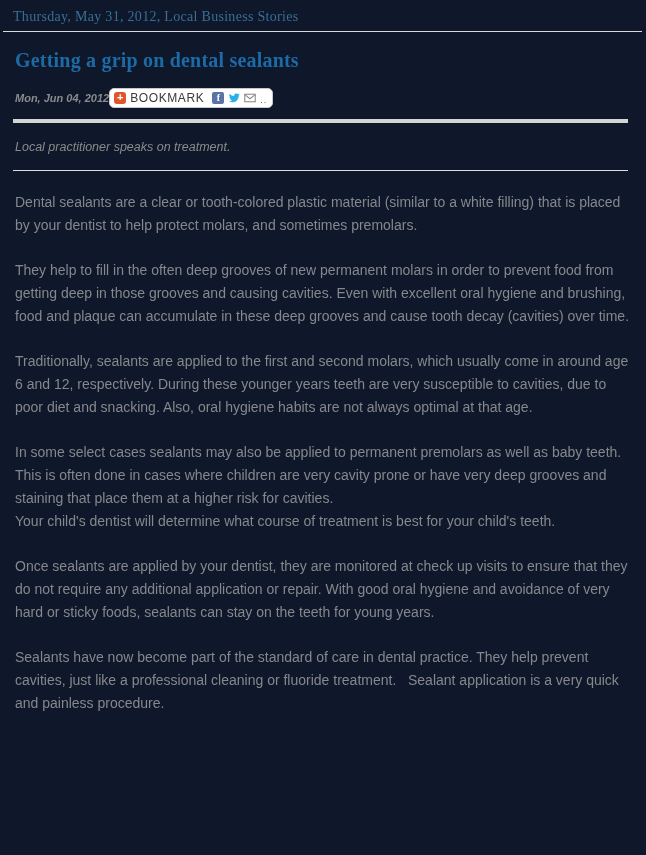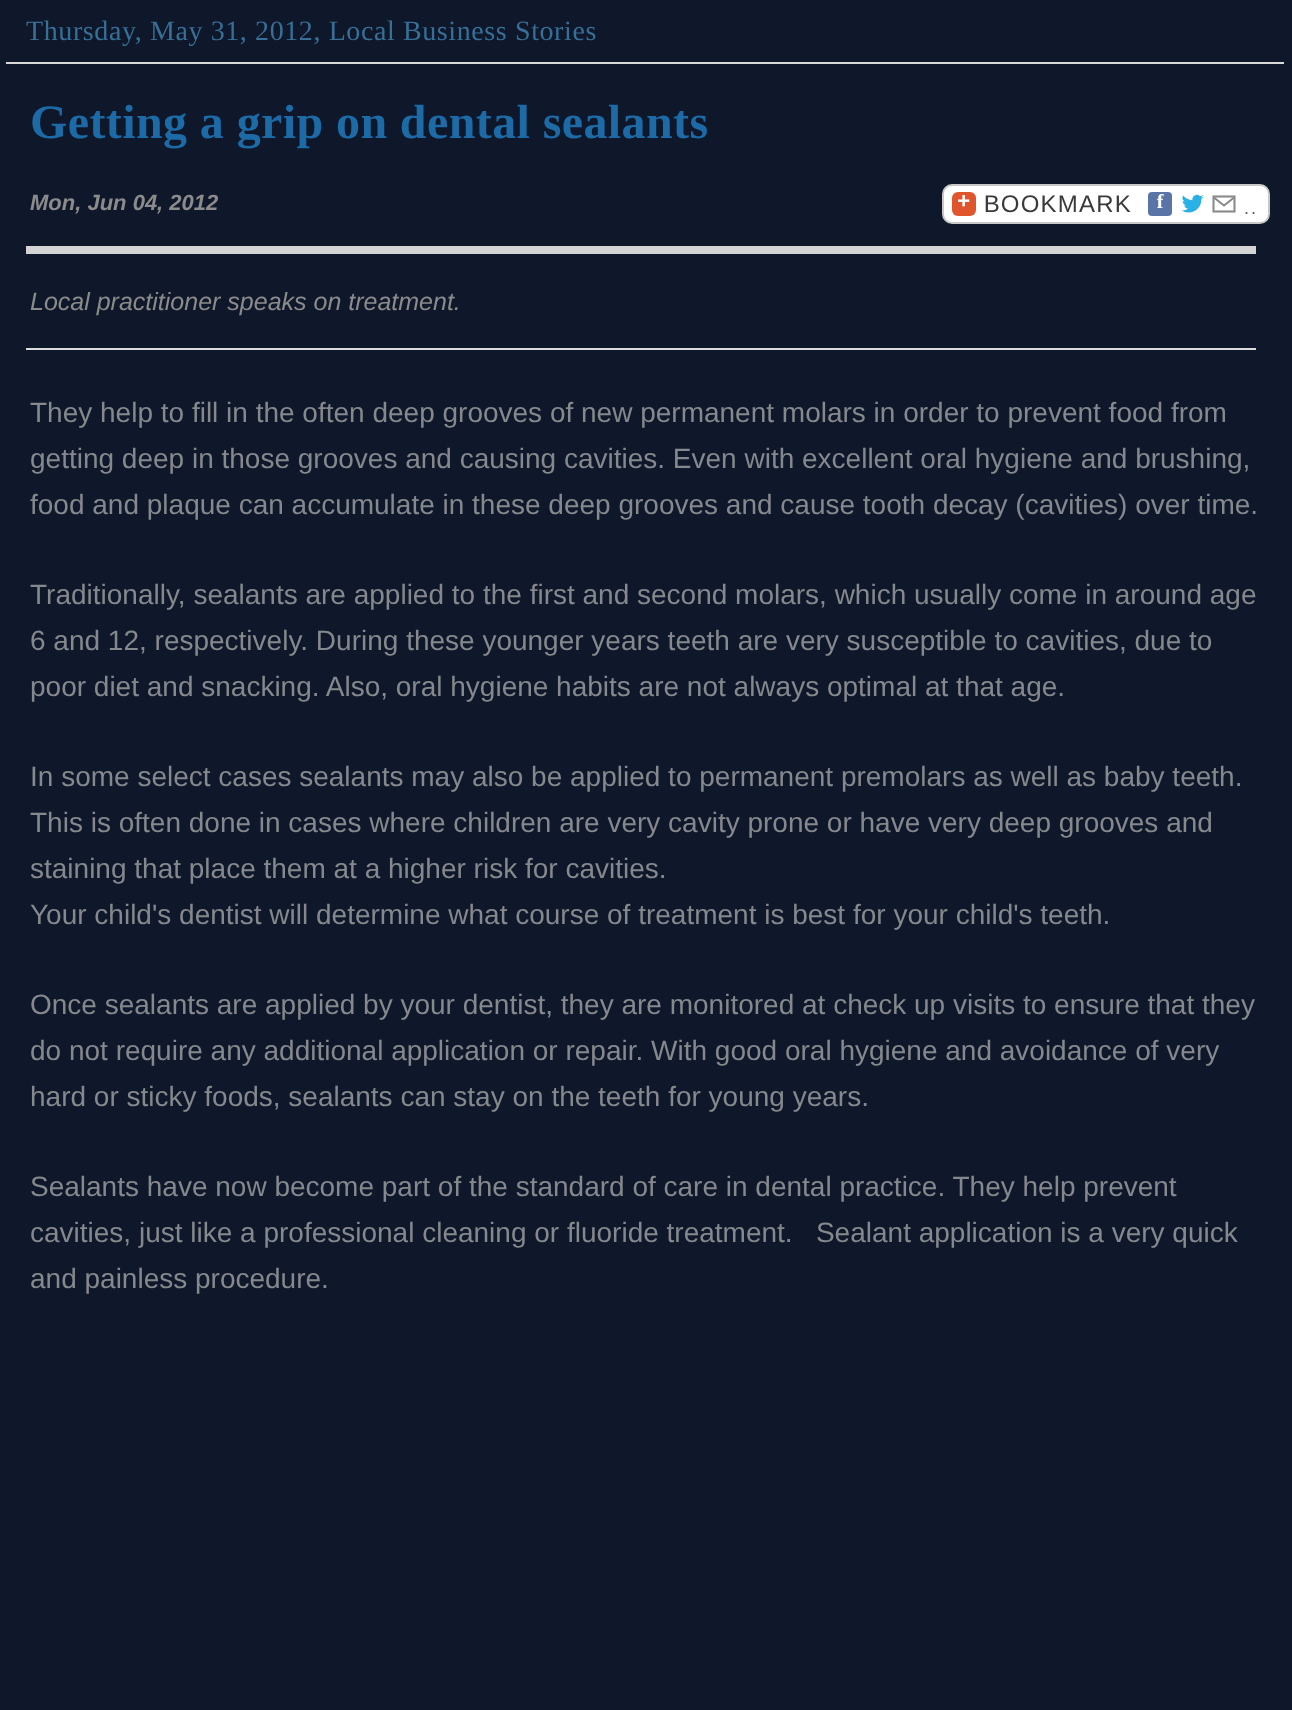--- a/index.html
+++ b/index.html
@@ -30,30 +30,29 @@
   .rule-top {
     border: 0;
     border-top: 1px solid #d9d9d9;
     margin: 6px 4px 0 3px;
   }
 
   
   .headline {
     margin: 17px 15px 0 15px;
     font-family: "Liberation Serif", "DejaVu Serif", serif;
-    font-size: 24px;
+    font-size: 20px;
     font-weight: bold;
     letter-spacing: 0.2px;
     color: #1c6aa6;
   }
 
   
   .meta-row {
     display: flex;
-    justify-content: space-between;
     align-items: center;
     margin: 16px 11px 0 15px;
   }
   .pub-date {
     font-size: 11px;
     font-weight: bold;
     font-style: italic;
     color: #8b8b8b;
   }
   .bookmark-widget {
@@ -179,20 +178,21 @@
     </span>
   </div>
 
   <div class="divider-bar"></div>
 
   <div class="deck">Local practitioner speaks on treatment.</div>
 
   <hr class="rule-mid">
 
   <div class="article-body">
+      <p>Dental sealants are a clear or tooth-colored plastic material (similar to a white filling) that is placed by your dentist to help protect molars, and sometimes premolars.</p>
       <p>They help to fill in the often deep grooves of new permanent molars in order to prevent food from getting deep in those grooves and causing cavities. Even with excellent oral hygiene and brushing, food and plaque can accumulate in these deep grooves and cause tooth decay (cavities) over time.</p>
       <p>Traditionally, sealants are applied to the first and second molars, which usually come in around age 6 and 12, respectively. During these younger years teeth are very susceptible to cavities, due to poor diet and snacking. Also, oral hygiene habits are not always optimal at that age.</p>
       <p>In some select cases sealants may also be applied to permanent premolars as well as baby teeth. This is often done in cases where children are very cavity prone or have very deep grooves and staining that place them at a higher risk for cavities.
 Your child's dentist will determine what course of treatment is best for your child's teeth.</p>
       <p>Once sealants are applied by your dentist, they are monitored at check up visits to ensure that they do not require any additional application or repair. With good oral hygiene and avoidance of very hard or sticky foods, sealants can stay on the teeth for young years.</p>
       <p>Sealants have now become part of the standard of care in dental practice. They help prevent cavities, just like a professional cleaning or fluoride treatment.   Sealant application is a very quick and painless procedure.</p>
     </div>
 
 </div>
 

